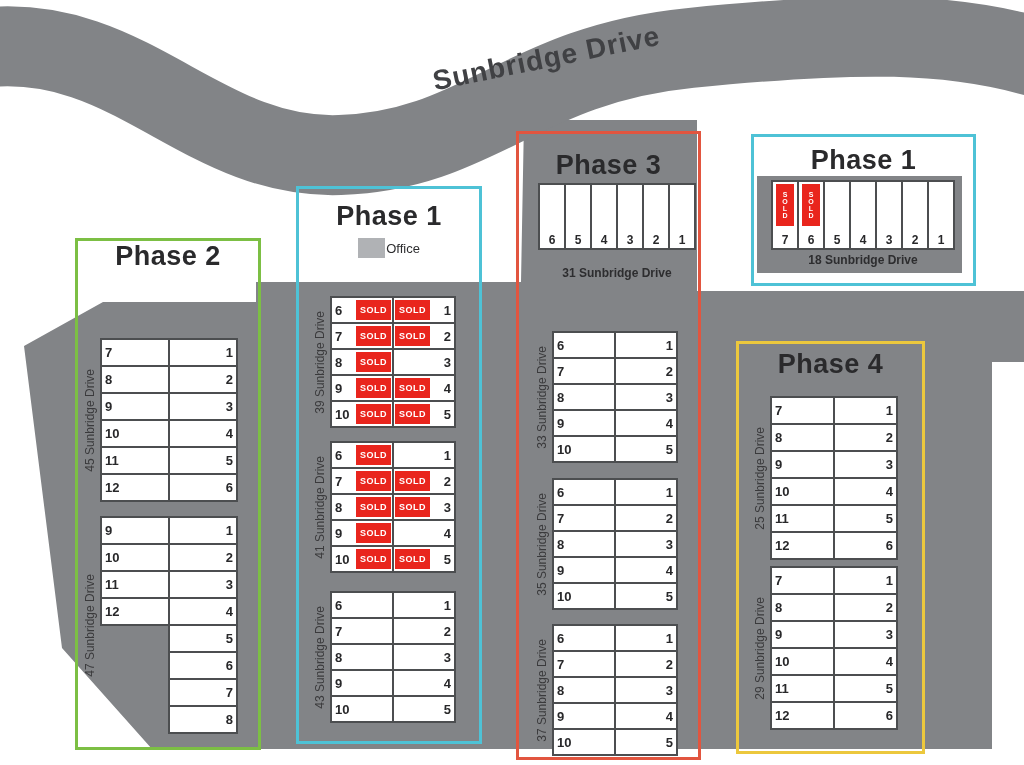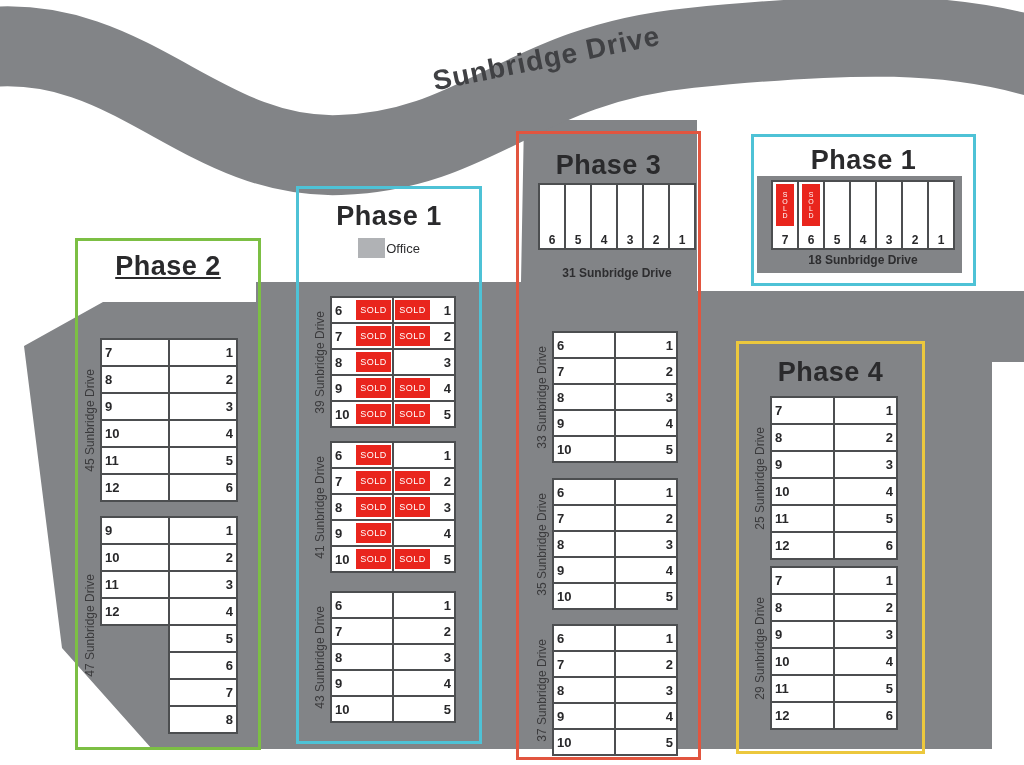--- a/index.html
+++ b/index.html
@@ -36,21 +36,21 @@
     position:relative;background:#ffffff;display:flex;align-items:center;
     font-weight:700;font-size:13px;color:#28282a;overflow:hidden;
   }
   .cell.l{padding-left:3px;}
   .cell.r{justify-content:flex-end;padding-right:3px;}
   .cell.h{align-items:flex-end;justify-content:center;font-size:12px;}
   .cell.h .num{position:absolute;bottom:1px;left:0;right:0;text-align:center;}
   .sold-banner{
     position:absolute;top:2px;bottom:2px;width:58%;
     display:flex;align-items:center;justify-content:center;
-    color:#fff;font-size:9px;font-weight:400;letter-spacing:.5px;
+    color:#fff;font-size:9px;font-weight:700;letter-spacing:.5px;
   }
   .cell.l .sold-banner{right:1px;}
   .cell.r .sold-banner{left:1px;}
   .sold-banner.vtext{
     top:2px;left:3px;right:3px;bottom:auto;height:42px;width:auto;
     writing-mode:vertical-rl;text-orientation:upright;font-size:7px;letter-spacing:0;
   }
 
   
   .vlabel{
@@ -71,41 +71,41 @@
 
   <svg class="bg" width="1024" height="765" viewBox="0 0 1024 765">
     <path d="M 103 302 L 256 302 L 256 282 L 521 282 L 524 120 L 697 120 L 697 291 L 1024 291 L 1024 362 L 992 362 L 992 749 L 152 749 L 62 648 L 24 346 Z" fill="#828487"></path>
     <path d="M -20 48 C 130 30 200 160 340 155 C 480 150 520 65 690 48 C 860 31 950 32 1040 58" stroke="#828487" stroke-width="80" fill="none"></path>
     <rect x="757" y="176" width="205" height="97" fill="#828487"></rect>
   </svg>
 
   <div class="road-label">Sunbridge Drive</div>
 
   <div class="phase-box" style="left: 75px; top: 238px; width: 186px; height: 512px; border-color: rgb(124, 191, 68);">
-    <div class="phase-title" style="margin-top:10px;text-decoration:underline;">Phase 2</div>
+    <div class="phase-title" style="">Phase 2</div>
   </div>
 
   <div class="phase-box" style="left: 296px; top: 186px; width: 186px; height: 558px; border-color: rgb(78, 194, 214);">
     <div class="phase-title" style="margin-top:12px;">Phase 1</div>
     <div class="office-row">
       <span class="office-swatch"></span>
       <span class="office-label">Office</span>
     </div>
   </div>
 
   <div class="phase-box" style="left: 516px; top: 131px; width: 185px; height: 629px; border-color: rgb(226, 85, 63);">
     <div class="phase-title" style="margin-top:16px;">Phase 3</div>
   </div>
 
   <div class="phase-box" style="left: 751px; top: 134px; width: 225px; height: 152px; border-color: rgb(78, 194, 214);">
     <div class="phase-title" style="margin-top:8px;">Phase 1</div>
   </div>
 
   <div class="phase-box" style="left: 736px; top: 341px; width: 189px; height: 413px; border-color: rgb(236, 200, 61);">
-    <div class="phase-title" style="margin-top:13px;">Phase 4</div>
+    <div class="phase-title" style="margin-top:5px;">Phase 4</div>
   </div>
 
   <div class="vlabel" style="left:82px;top:338px;height:164px;">
       <span>45 Sunbridge Drive</span>
     </div>
   <div class="building v" style="left:100px;top:338px;--cw:66px;--rh:25px;">
       <div class="cell l">
         <span class="num">7</span>
       </div>
       <div class="cell r">

